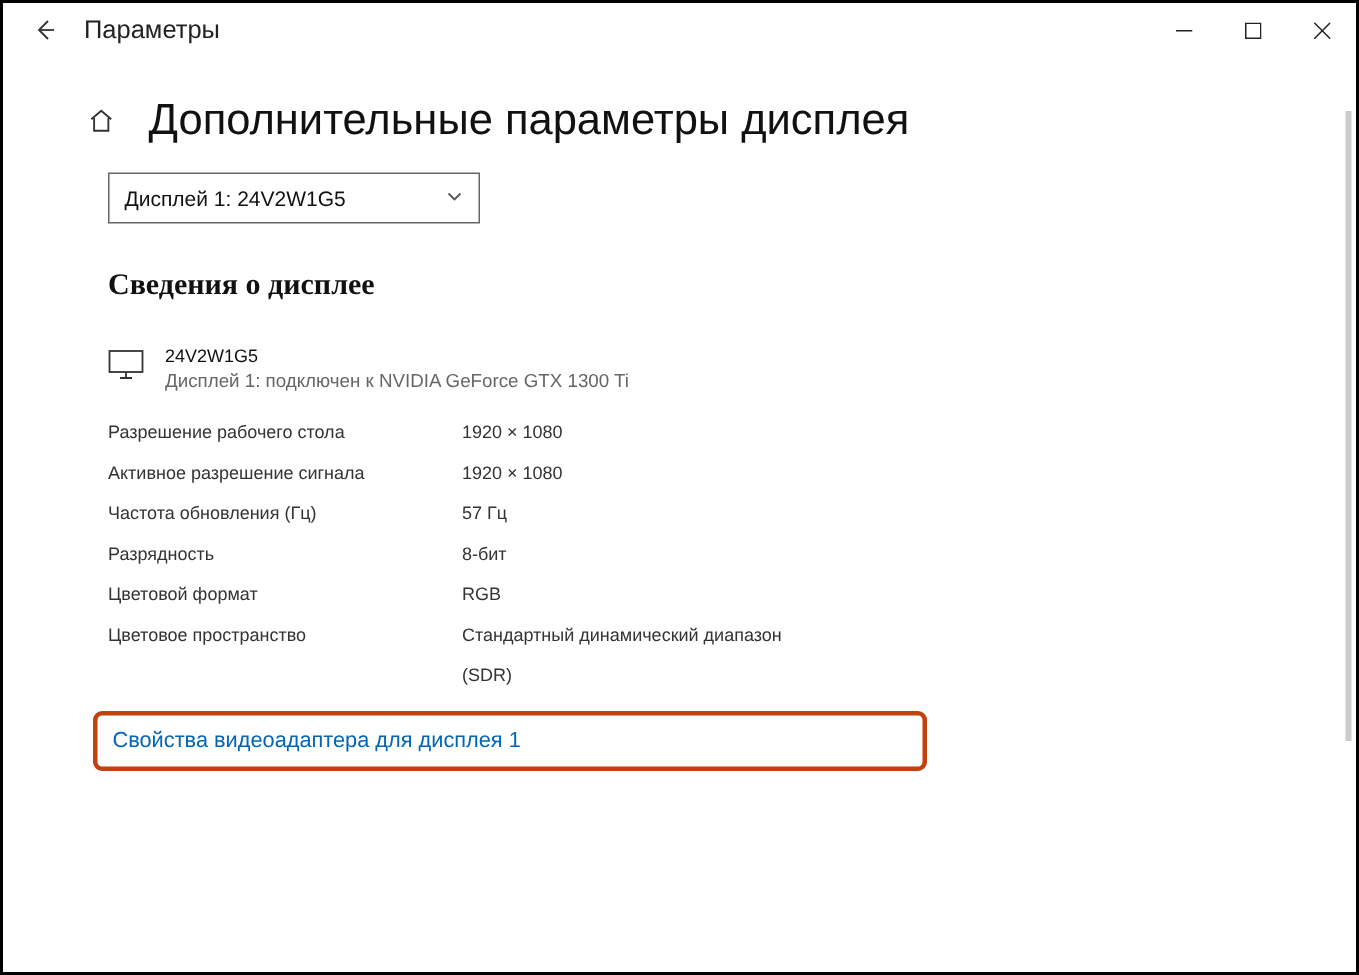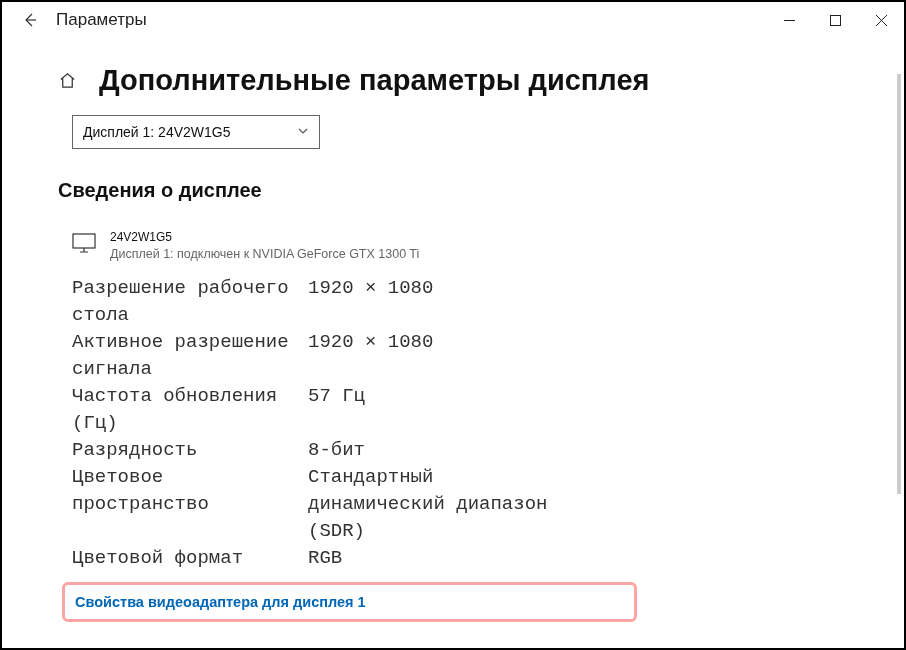--- a/index.html
+++ b/index.html
@@ -59,21 +59,21 @@
     margin-bottom: 18px;
   }
   .home-icon {
     font-size: 18px;
     color: #333;
     margin-right: 22px;
     display: inline-flex;
   }
   .page-title {
     font-size: 29px;
-    font-weight: 700;
+    font-weight: 400;
     color: #111;
   }
   .display-select {
     margin-left: 0;
     width: 248px;
     height: 34px;
     border: 1px solid #666;
     display: flex;
     align-items: center;
     justify-content: space-between;
@@ -107,42 +107,40 @@
   .monitor-sub {
     font-size: 12.5px;
     color: #666;
     margin-top: 3px;
   }
   .info-table {
     margin-top: 10px;
   }
   .info-table .row {
     display: flex;
-    font-size: 19px;
+    font-size: 12px;
     color: #333;
     line-height: 27px;
-    font-family: Liberation Mono, monospace;
   }
   .info-table .label { width: 236px; }
   .info-table .value { color: #333; max-width: 240px; }
   .link {
     color: #0066b8;
     font-size: 14.5px;
     display: inline-block;
     margin-top: 14px;
     cursor: pointer;
   }
   .highlight-border {
-    border: 3px solid #fca5a5;
+    border: 3px solid #c2410c;
     border-radius: 6px;
     padding: 8px 268px 8px 10px;
     margin-left: -10px;
     margin-top: 10px;
     display: inline-block;
-    font-weight: bold;
   }
   .highlight-border .link { margin-top: 0; }
   .footer-links {
     margin-top: 22px;
   }
   .footer-link {
     display: flex;
     align-items: center;
     font-size: 14.5px;
     color: #333;
@@ -201,21 +199,21 @@
 
   <div class="display-select" style="margin-left:14px;">
     <span>Дисплей 1: 24V2W1G5</span>
     <span class="chevron">
       <svg width="12" height="12" viewBox="0 0 12 12">
           <path d="M2 4 L6 8 L10 4" stroke="#555" stroke-width="1.2" fill="none"></path>
         </svg>
     </span>
   </div>
 
-  <div class="section-title" style="">Сведения о дисплее</div>
+  <div class="section-title" style="margin-left:14px;font-family:Liberation Serif, serif;">Сведения о дисплее</div>
 
   <div style="margin-left:14px;">
     <div class="monitor-row">
       <span class="monitor-icon">
         <svg width="24" height="20" viewBox="0 0 24 20">
             <rect x="1" y="1" width="22" height="14" stroke="#333" stroke-width="1.2" fill="none"></rect>
             <path d="M8 19 H16 M12 15 V19" stroke="#333" stroke-width="1.2"></path>
           </svg>
       </span>
       <div>
@@ -235,27 +233,27 @@
       </div>
       <div class="row">
         <div class="label">Частота обновления (Гц)</div>
         <div class="value">57 Гц</div>
       </div>
       <div class="row">
         <div class="label">Разрядность</div>
         <div class="value">8-бит</div>
       </div>
       <div class="row">
+        <div class="label">Цветовой формат</div>
+        <div class="value">RGB</div>
+      </div>
+      <div class="row">
         <div class="label">Цветовое пространство</div>
         <div class="value">Стандартный динамический диапазон (SDR)</div>
       </div>
-      <div class="row">
-        <div class="label">Цветовой формат</div>
-        <div class="value">RGB</div>
-      </div>
     </div>
 
     <div class="highlight-border">
       <span class="link">Свойства видеоадаптера для дисплея 1</span>
     </div>
 
   </div>
 </div>
 
 <div class="scrollbar"></div>

